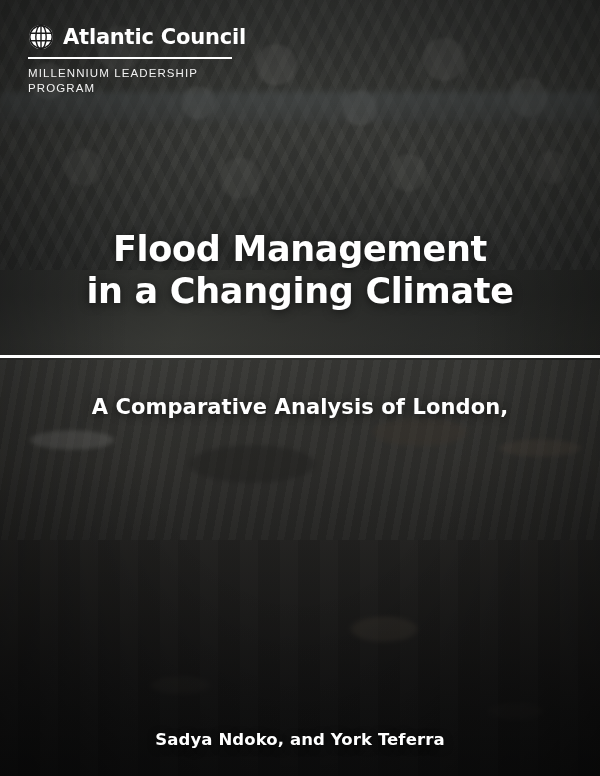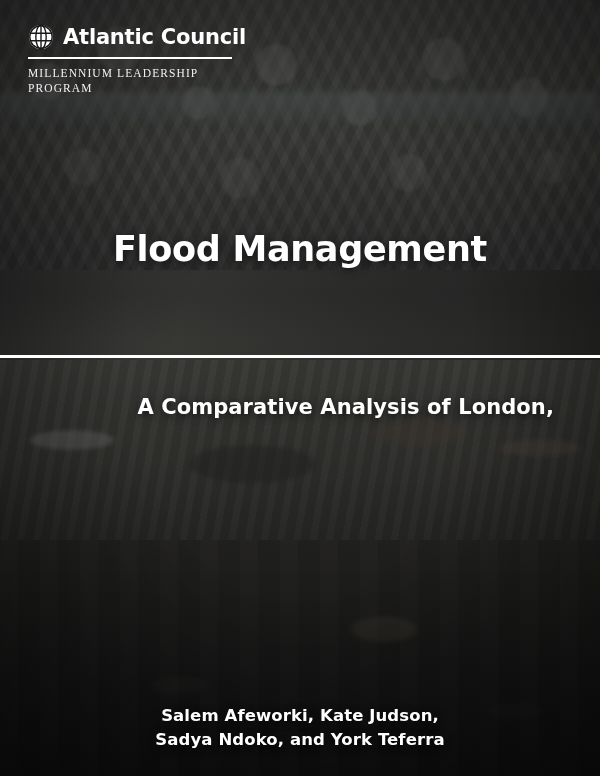--- a/index.html
+++ b/index.html
@@ -156,21 +156,21 @@
     color: #ffffff;
     white-space: nowrap;
   }
   .logo-rule {
     width: 204px;
     height: 1.5px;
     background: #ffffff;
     margin: 7px 0 7px 0;
   }
   .logo-sub {
-    font-family: Liberation Serif, serif;
+    font-family: Liberation Sans, sans-serif;
     font-size: 11.5px;
     letter-spacing: 1.1px;
     line-height: 1.38;
     color: #f2f2f2;
     max-width: 210px;
   }
 
   
   .title {
     position: absolute;
@@ -194,21 +194,21 @@
     left: 0; right: 0;
     text-align: center;
     color: #ffffff;
     font-size: 21px;
     line-height: 1.42;
     letter-spacing: 0.1px;
     text-shadow: 0 2px 8px rgba(0,0,0,.6);
     padding: 0 46px;
     box-sizing: border-box;
   }
-  .subtitle .line { display: block; text-align: right; }
+  .subtitle .line { display: block; }
 
   
   .authors {
     position: absolute;
     bottom: 24px;
     left: 0; right: 0;
     text-align: center;
     color: #ffffff;
     font-size: 16.5px;
     font-weight: bold;
@@ -253,24 +253,24 @@
     </div>
     <div class="logo-rule"></div>
     <div class="logo-sub">
       <span>MILLENNIUM LEADERSHIP</span><br>
       <span>PROGRAM</span>
     </div>
   </div>
 
   <h1 class="title">
     <span class="line">Flood Management</span>
+    <span class="line">in a Changing Climate</span>
   </h1>
 
   <h2 class="subtitle">
     <span class="line">A Comparative Analysis of London,</span>
   </h2>
 
   <div class="authors">
-    <span class="line">Salem Afeworki, Kate Judson,</span>
     <span class="line">Sadya Ndoko, and York Teferra</span>
   </div>
 
 </div>
 
 </body></html>

